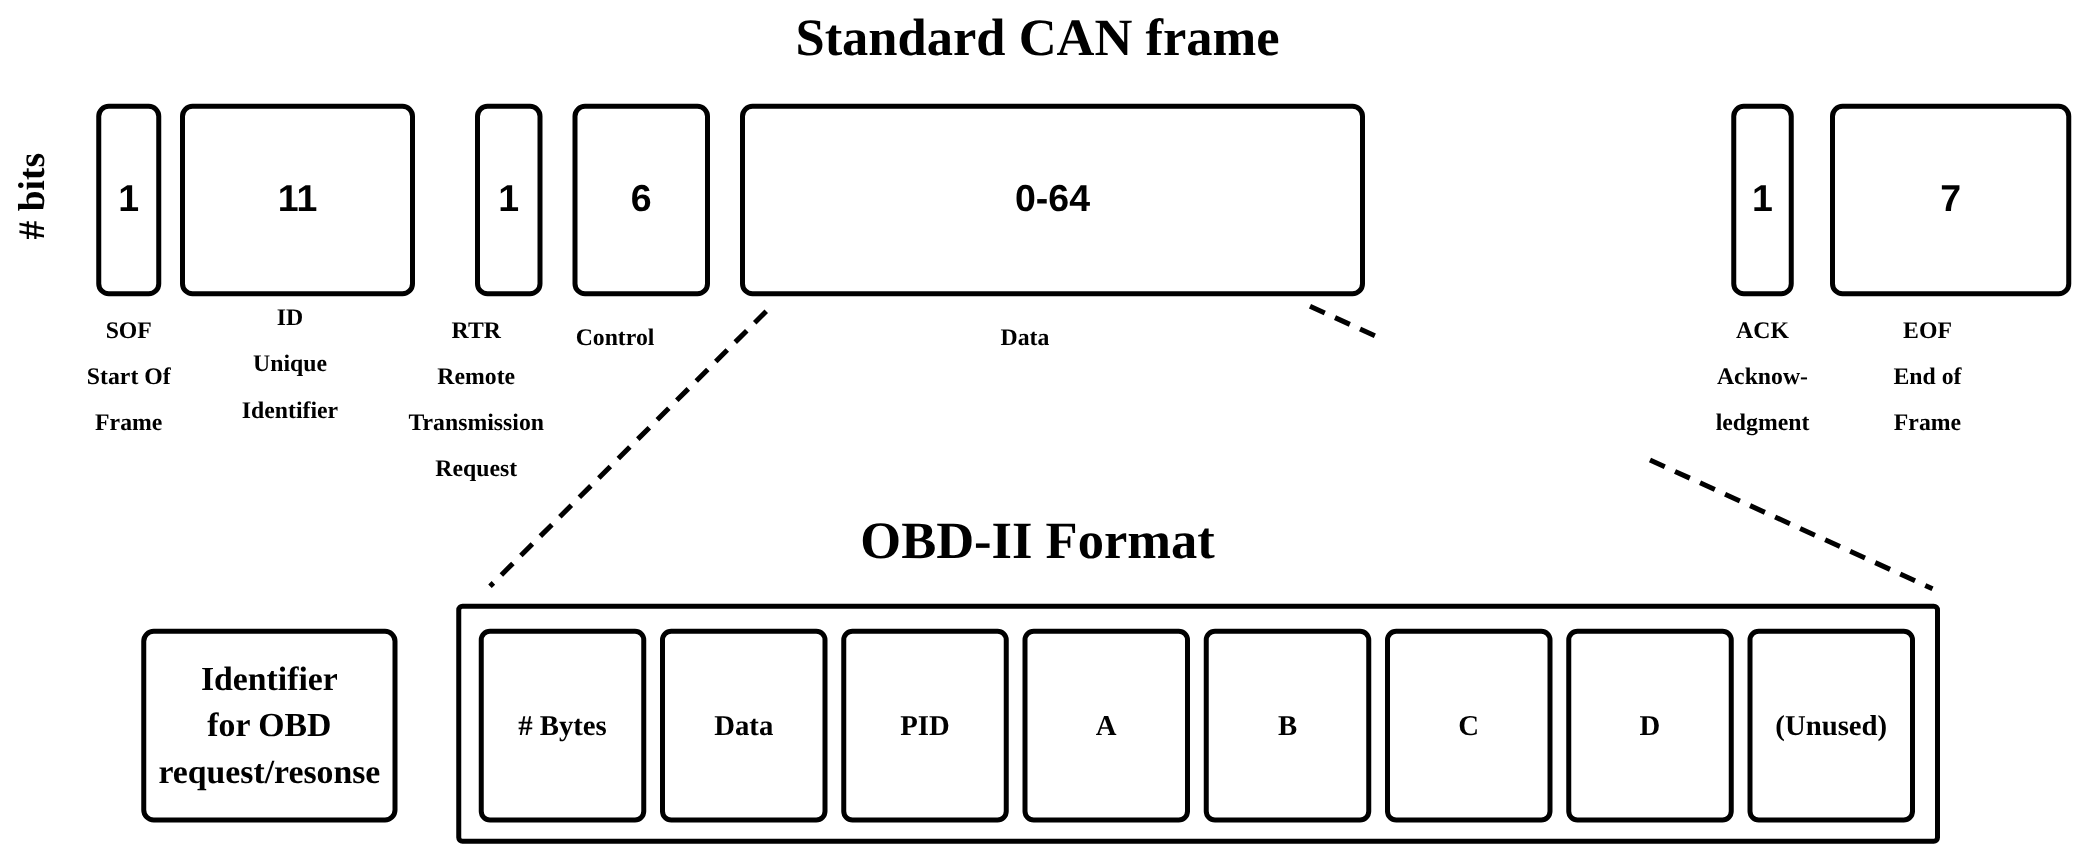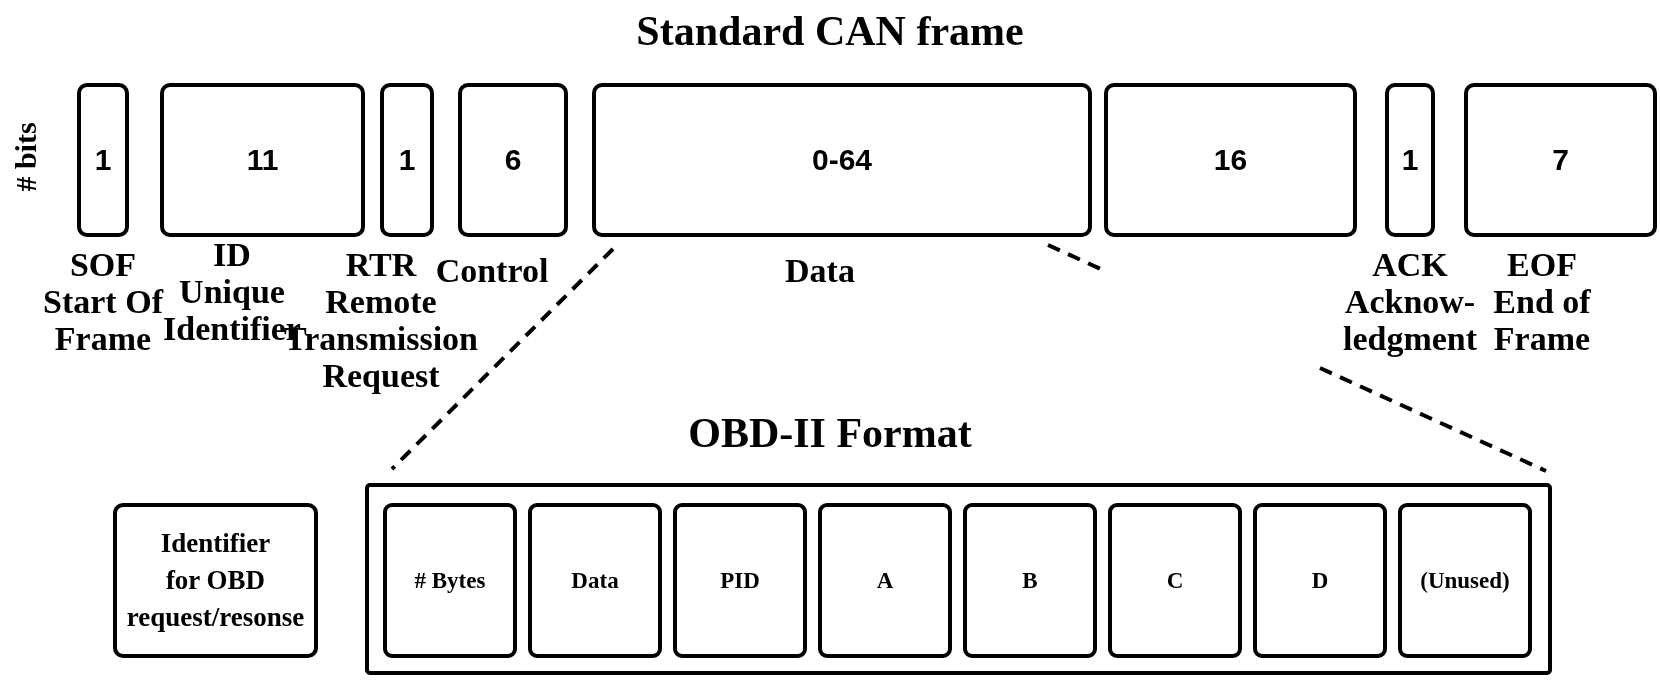--- a/index.html
+++ b/index.html
@@ -44,21 +44,21 @@
     font-family: "Liberation Sans", sans-serif;
     font-weight: bold;
     font-size: 30px;
   }
   .field-label {
     position: absolute;
     transform: translateX(-50%);
     text-align: center;
     white-space: pre-line;
     font-weight: bold;
-    font-size: 34px;
+    font-size: 19px;
     line-height: 37px;
   }
   #connector-layer {
     position: absolute;
     left: 0; top: 0;
     pointer-events: none;
   }
   #connector-layer line {
     stroke: #000;
     stroke-width: 4;
@@ -122,34 +122,31 @@
     <line x1="1048" y1="245" x2="1103" y2="270"></line>
     <line x1="1320" y1="368" x2="1546" y2="471"></line>
   </svg>
 
   <div class="title" style="left:830px; top:8px;">Standard CAN frame</div>
   <div class="bits-axis"># bits</div>
 
   <div class="frame-box" style="left:77px; width:52px;">
     <span class="bits">1</span>
   </div>
-  <div class="frame-box" style="left:160px; width:205px;align-items:center;">
+  <div class="frame-box" style="left:144px; width:188px;align-items:center;">
     <span class="bits">11</span>
   </div>
   <div class="frame-box" style="left:380px; width:54px;">
     <span class="bits">1</span>
   </div>
   <div class="frame-box" style="left:458px; width:110px;">
     <span class="bits">6</span>
   </div>
   <div class="frame-box" style="left:592px; width:500px;">
     <span class="bits">0-64</span>
-  </div>
-  <div class="frame-box" style="left:1104px; width:253px;">
-    <span class="bits">16</span>
   </div>
   <div class="frame-box" style="left:1385px; width:50px;">
     <span class="bits">1</span>
   </div>
   <div class="frame-box" style="left:1464px; width:193px;">
     <span class="bits">7</span>
   </div>
 
   <div class="field-label" style="left:103px; top:246px;">SOF
 Start Of

